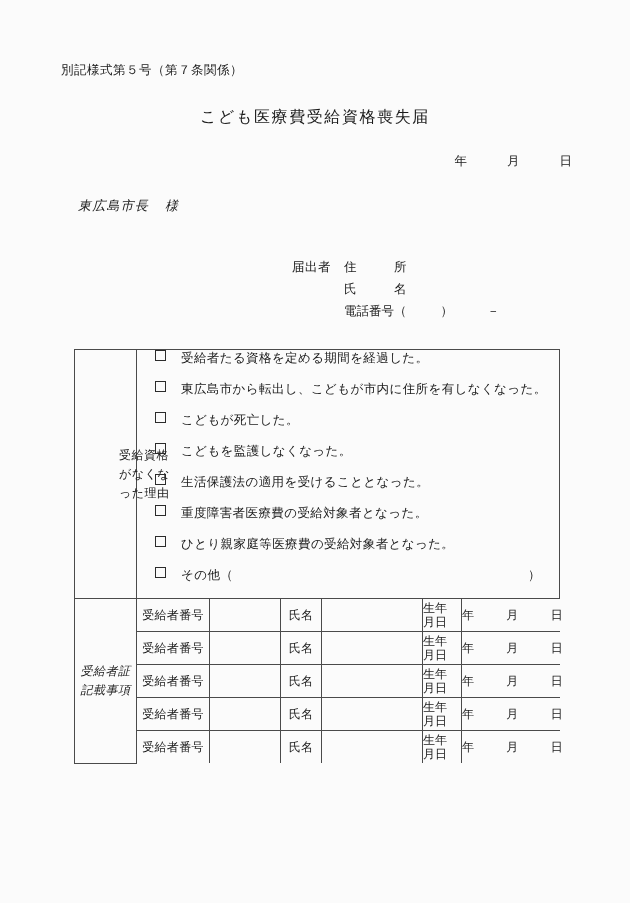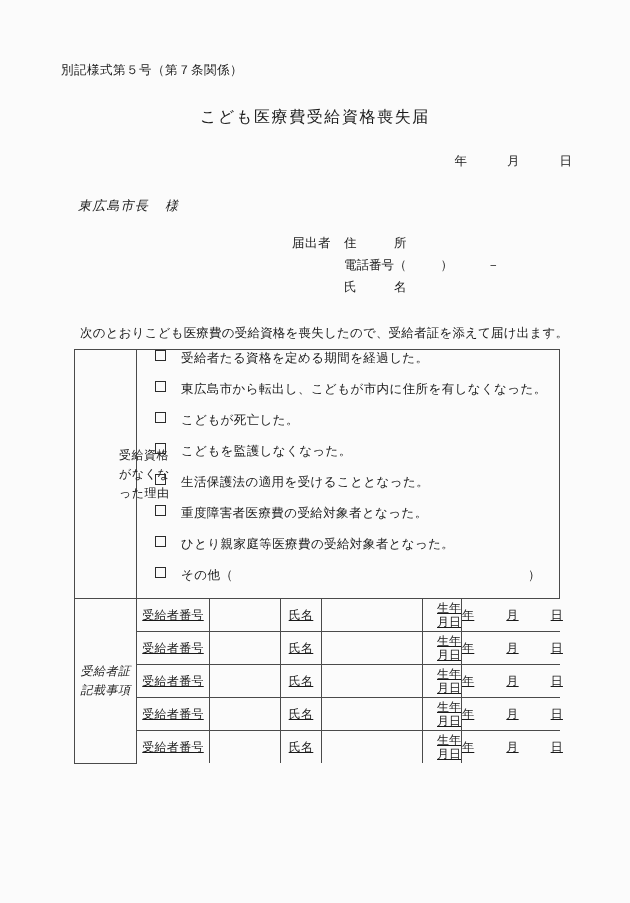--- a/index.html
+++ b/index.html
@@ -66,21 +66,21 @@
     font-style: italic;
   }
   .addressee .sama {
     margin-left: 16px;
   }
 
   
   .submitter {
     position: absolute;
     left: 292px;
-    top: 232px;
+    top: 256px;
     font-size: 12.5px;
     line-height: 22px;
   }
   .submitter .row {
     white-space: nowrap;
     display: block;
     height: 22px;
   }
   .submitter .lead {
     display: inline-block;
@@ -199,21 +199,20 @@
   }
   .cert-sub {
     width: 425px;
     padding: 0;
     border: none !important;
   }
   .cert-table {
     width: 100%;
     border-collapse: collapse;
     table-layout: fixed;
-    text-decoration: underline;
   }
   .cert-table td {
     border: 1px solid #4a4a4a;
     height: 32px;
     font-size: 12px;
     padding: 0;
   }
   .cert-table tr td:first-child {
     border-left: none;
   }
@@ -233,21 +232,21 @@
   }
   .c-num-blank { width: 70px; }
   .c-name-label {
     width: 40px;
     text-align: center;
     letter-spacing: 0.3px;
   }
   .c-name-blank { width: 100px; }
   .c-dob-label {
     width: 38px;
-    text-align: right;
+    text-align: left;
     line-height: 14px;
     font-size: 11.5px;
   }
   .c-dob-label .ln { display: block; }
   .c-dob-value {
     text-align: center;
     white-space: nowrap;
     letter-spacing: 0.3px;
   }
   .c-dob-value .gap {
@@ -270,28 +269,27 @@
 
   <div class="addressee">
     <span>東広島市長</span><span class="sama">様</span>
   </div>
 
   <div class="submitter">
     <span class="row">
       <span class="lead">届出者</span><span>住　　　所</span>
     </span>
     <span class="row">
+      <span class="lead"></span><span>氏　　　名</span>
+    </span>
+    <span class="row">
       <span class="lead"></span><span>電話番号</span><span class="tel-paren">（</span><span class="paren-gap"></span><span class="tel-paren">）</span><span class="dash-gap"></span><span>－</span>
     </span>
-    <span class="row">
-      <span class="lead"></span><span>氏　　　名</span>
-    </span>
   </div>
 
-  <div class="intro">次のとおりこども医療費の受給資格を喪失したので、受給者証を添えて届け出ます。</div>
 
   <table class="main-table">
     <tbody>
       <tr>
         <td class="label-cell">
           <span class="ln">受給資格</span>
           <span class="ln">がなくな</span>
           <span class="ln">った理由</span>
         </td>
         <td class="reasons-cell">

